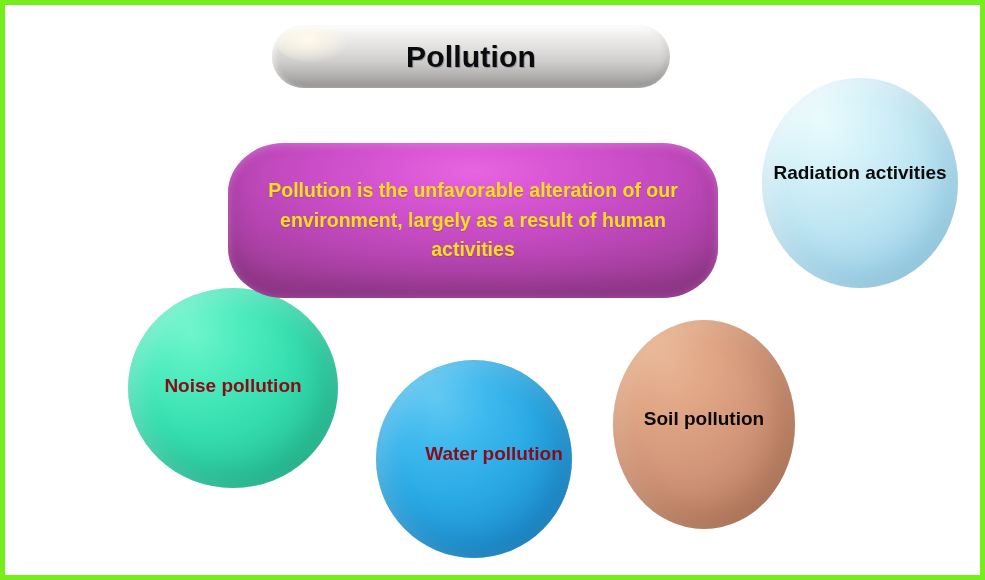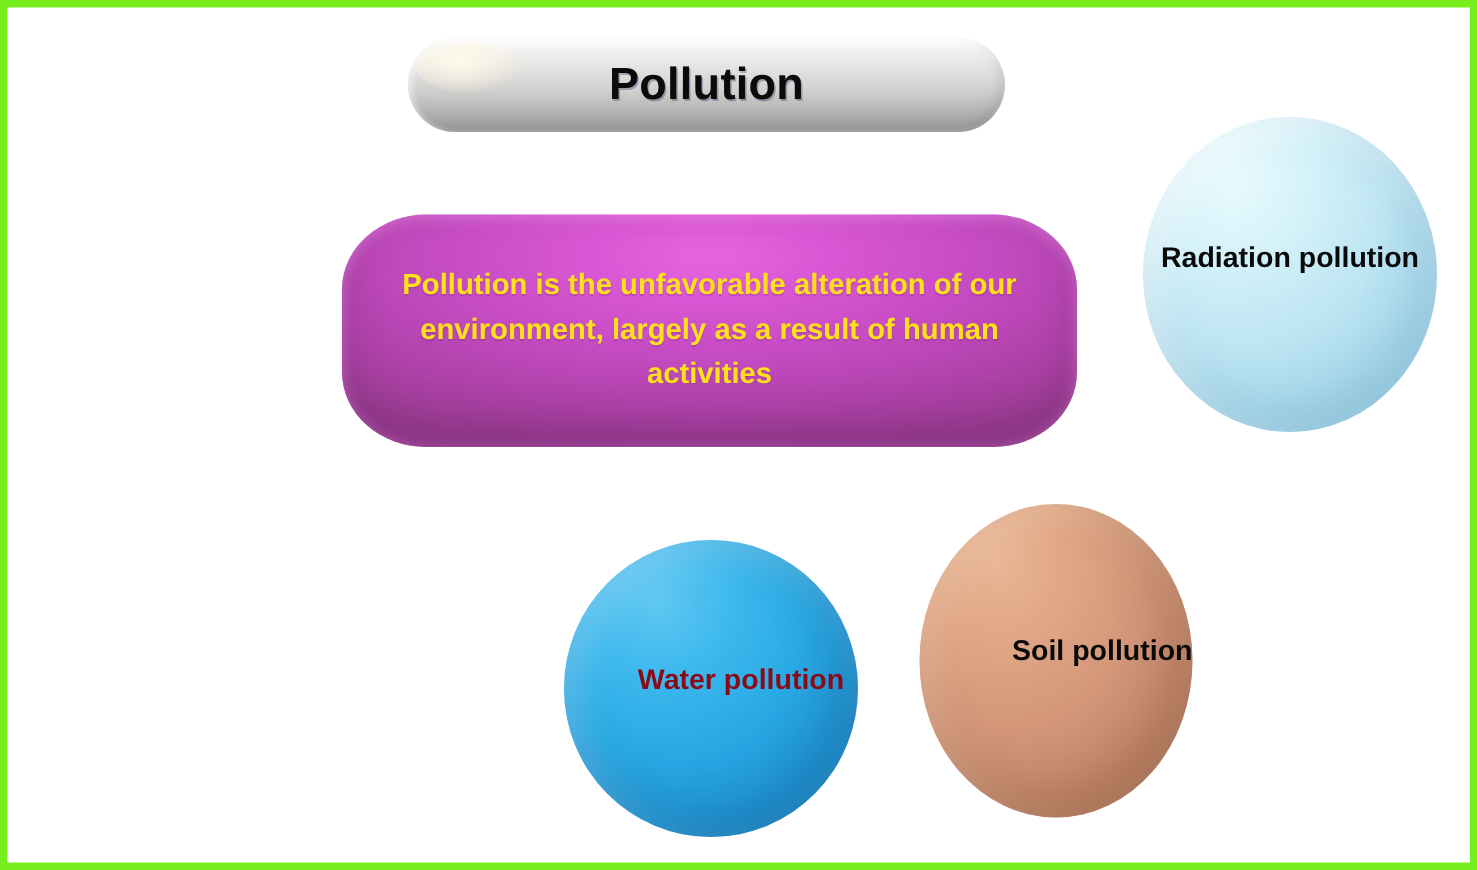--- a/index.html
+++ b/index.html
@@ -214,34 +214,33 @@
   }
   .s-water .sphere-label {
     color: #8a0b17;
     transform: translate(0px, -5px);
     margin-left: 40px;
   }
 
   
   .s-soil {
     left: 613px;
-    top: 336px;
+    top: 320px;
     width: 182px;
     height: 209px;
     background:
       radial-gradient(ellipse 122% 120% at 30% 20%,
         #e8b595 0%,
         #e0a685 20%,
         #d4977a 42%,
         #c58a6e 64%,
         #b77e63 84%,
         #a9735b 100%);
     box-shadow: inset -12px -14px 34px rgba(110,62,40,0.30),
                 inset 8px 8px 24px rgba(255,225,200,0.38);
-    justify-content: flex-end;
   }
   .s-soil .sphere-label {
     color: #0a0a0a;
     transform: translate(0px, -6px);
   }
 </style>
 </head>
 <body>
 
 <div id="canvas">
@@ -249,23 +248,26 @@
   <div class="title-pill">
     <span class="title-text">Pollution</span>
   </div>
 
   <div class="definition-box">
     <span class="definition-text">Pollution is the unfavorable alteration of our environment, largely as a result of human activities</span>
   </div>
 
 
   <div class="sphere s-radiation">
-    <span class="sphere-label">Radiation pollution</span>
-  </div>
-
+    <span class="sphere-label">Radiation activities</span>
+  </div>
+
+  <div class="sphere s-noise">
+    <span class="sphere-label">Noise pollution</span>
+  </div>
 
   <div class="sphere s-water">
     <span class="sphere-label">Water pollution</span>
   </div>
 
   <div class="sphere s-soil">
     <span class="sphere-label">Soil pollution</span>
   </div>
 
   <div class="frame"></div>

